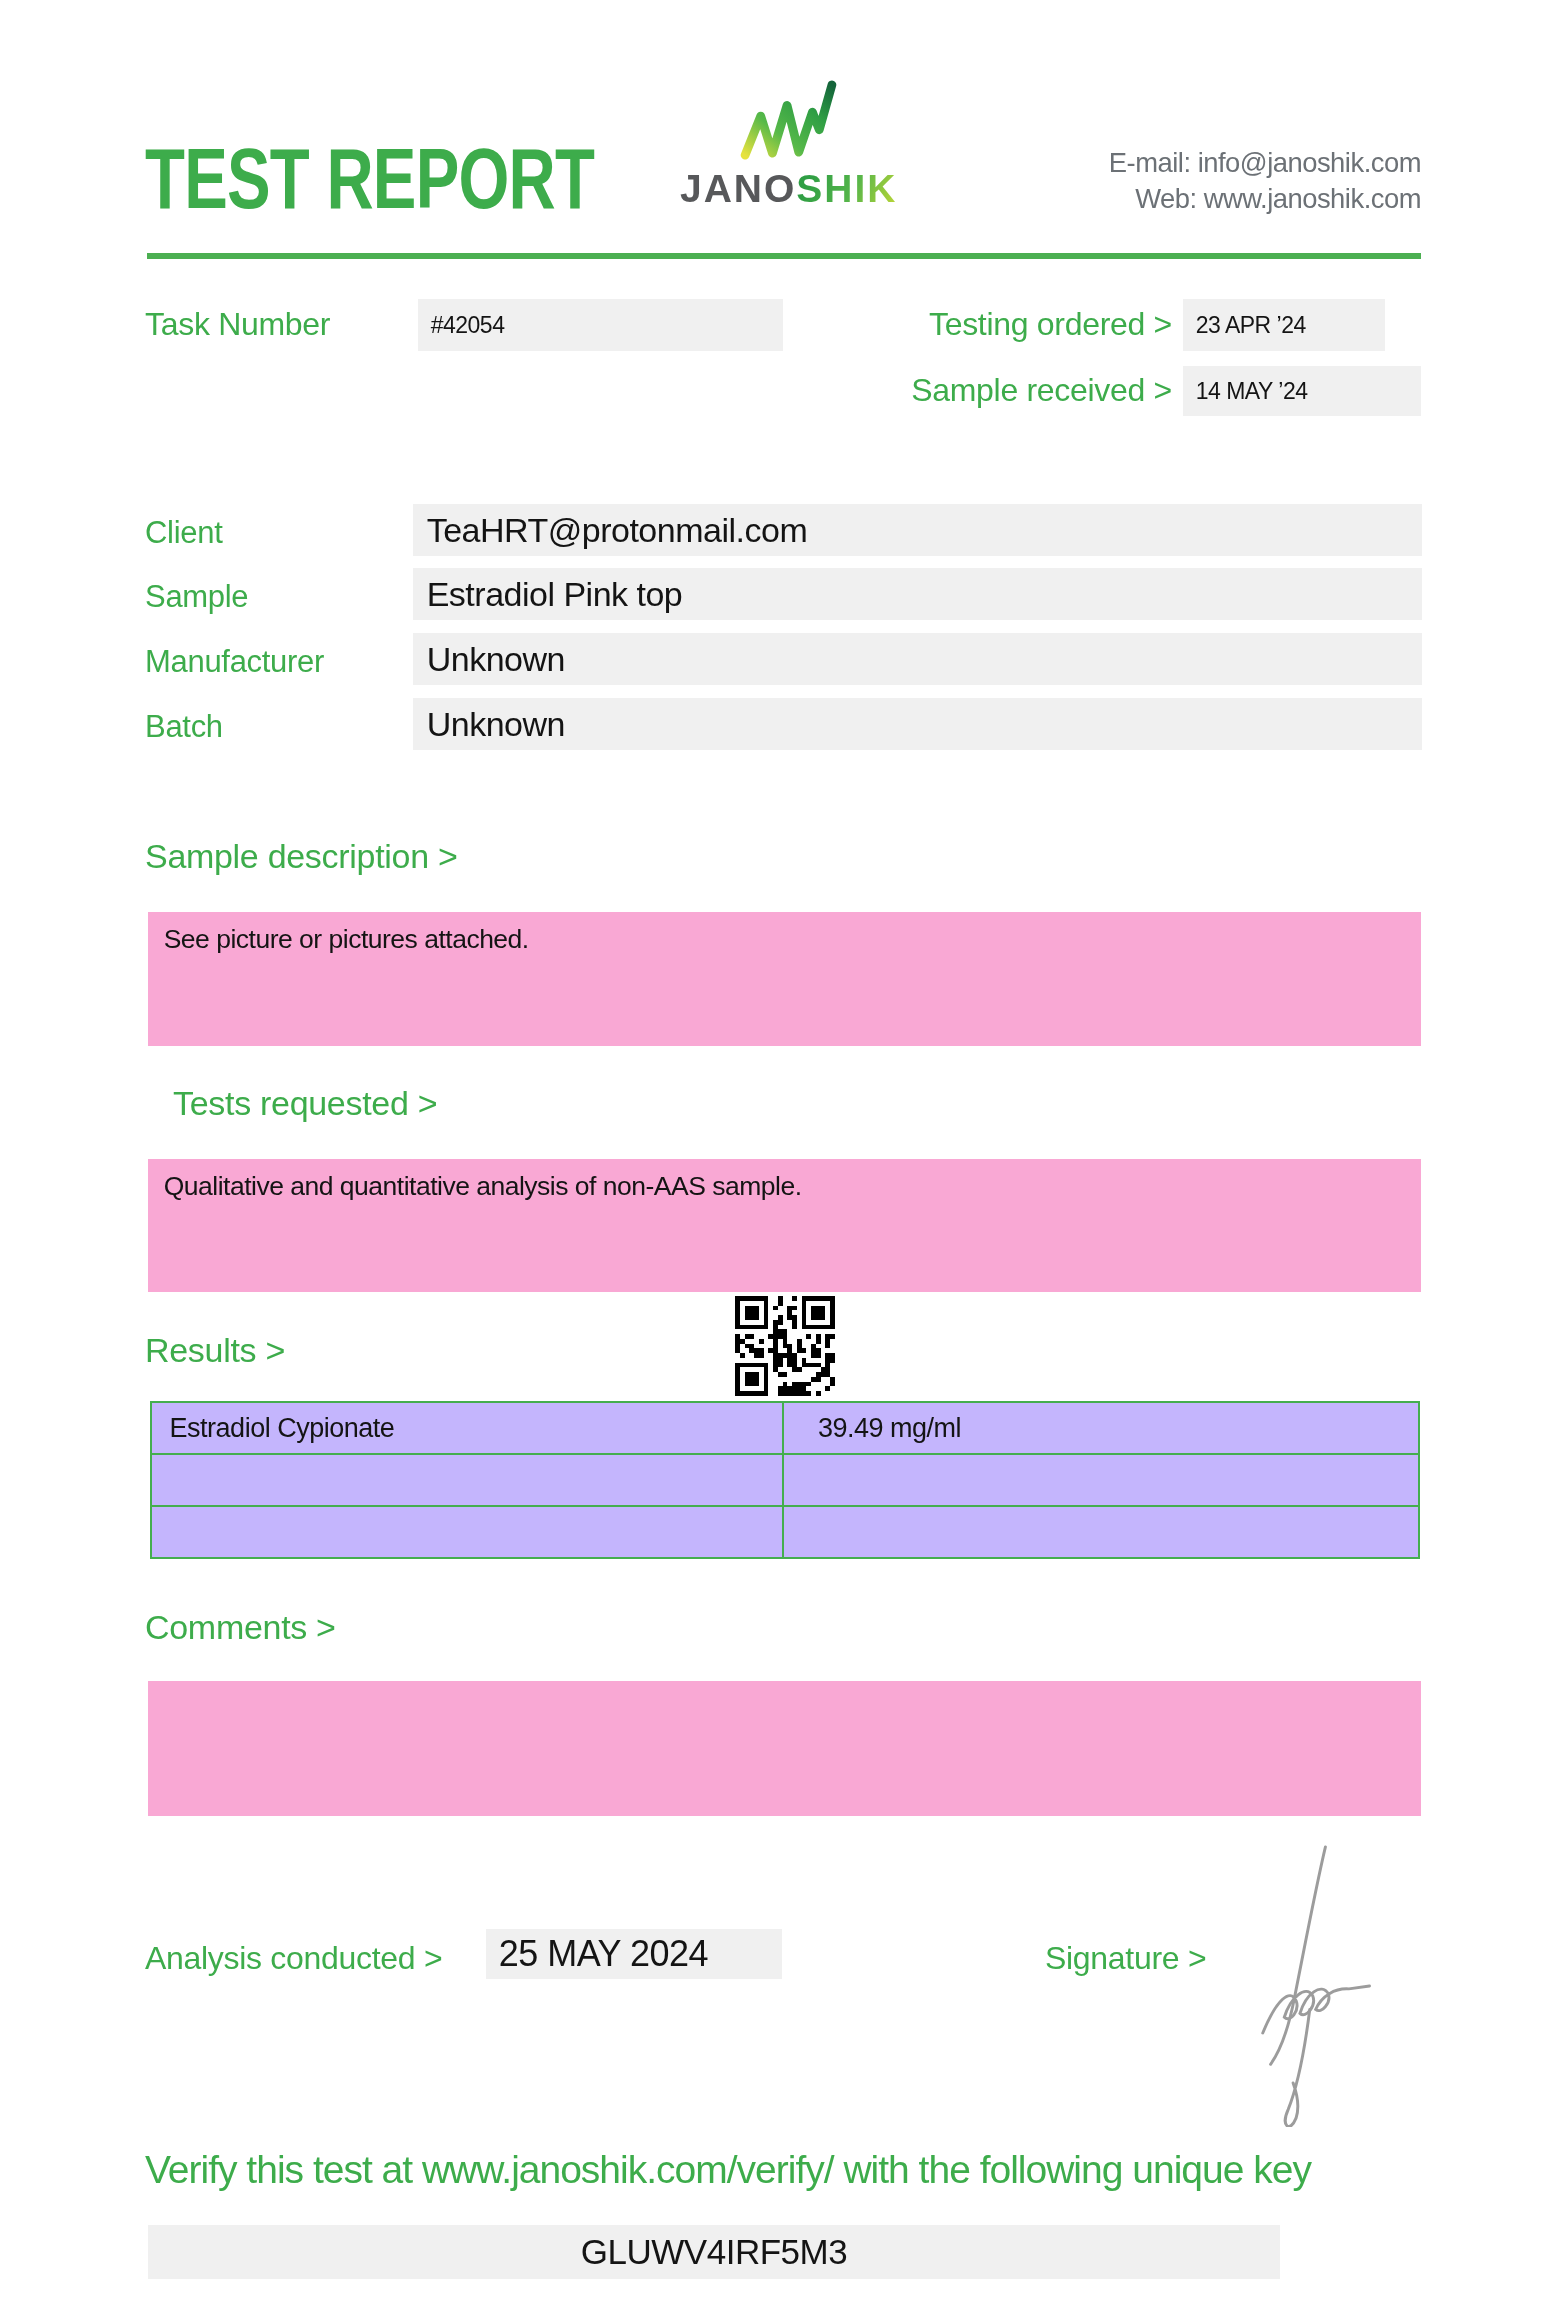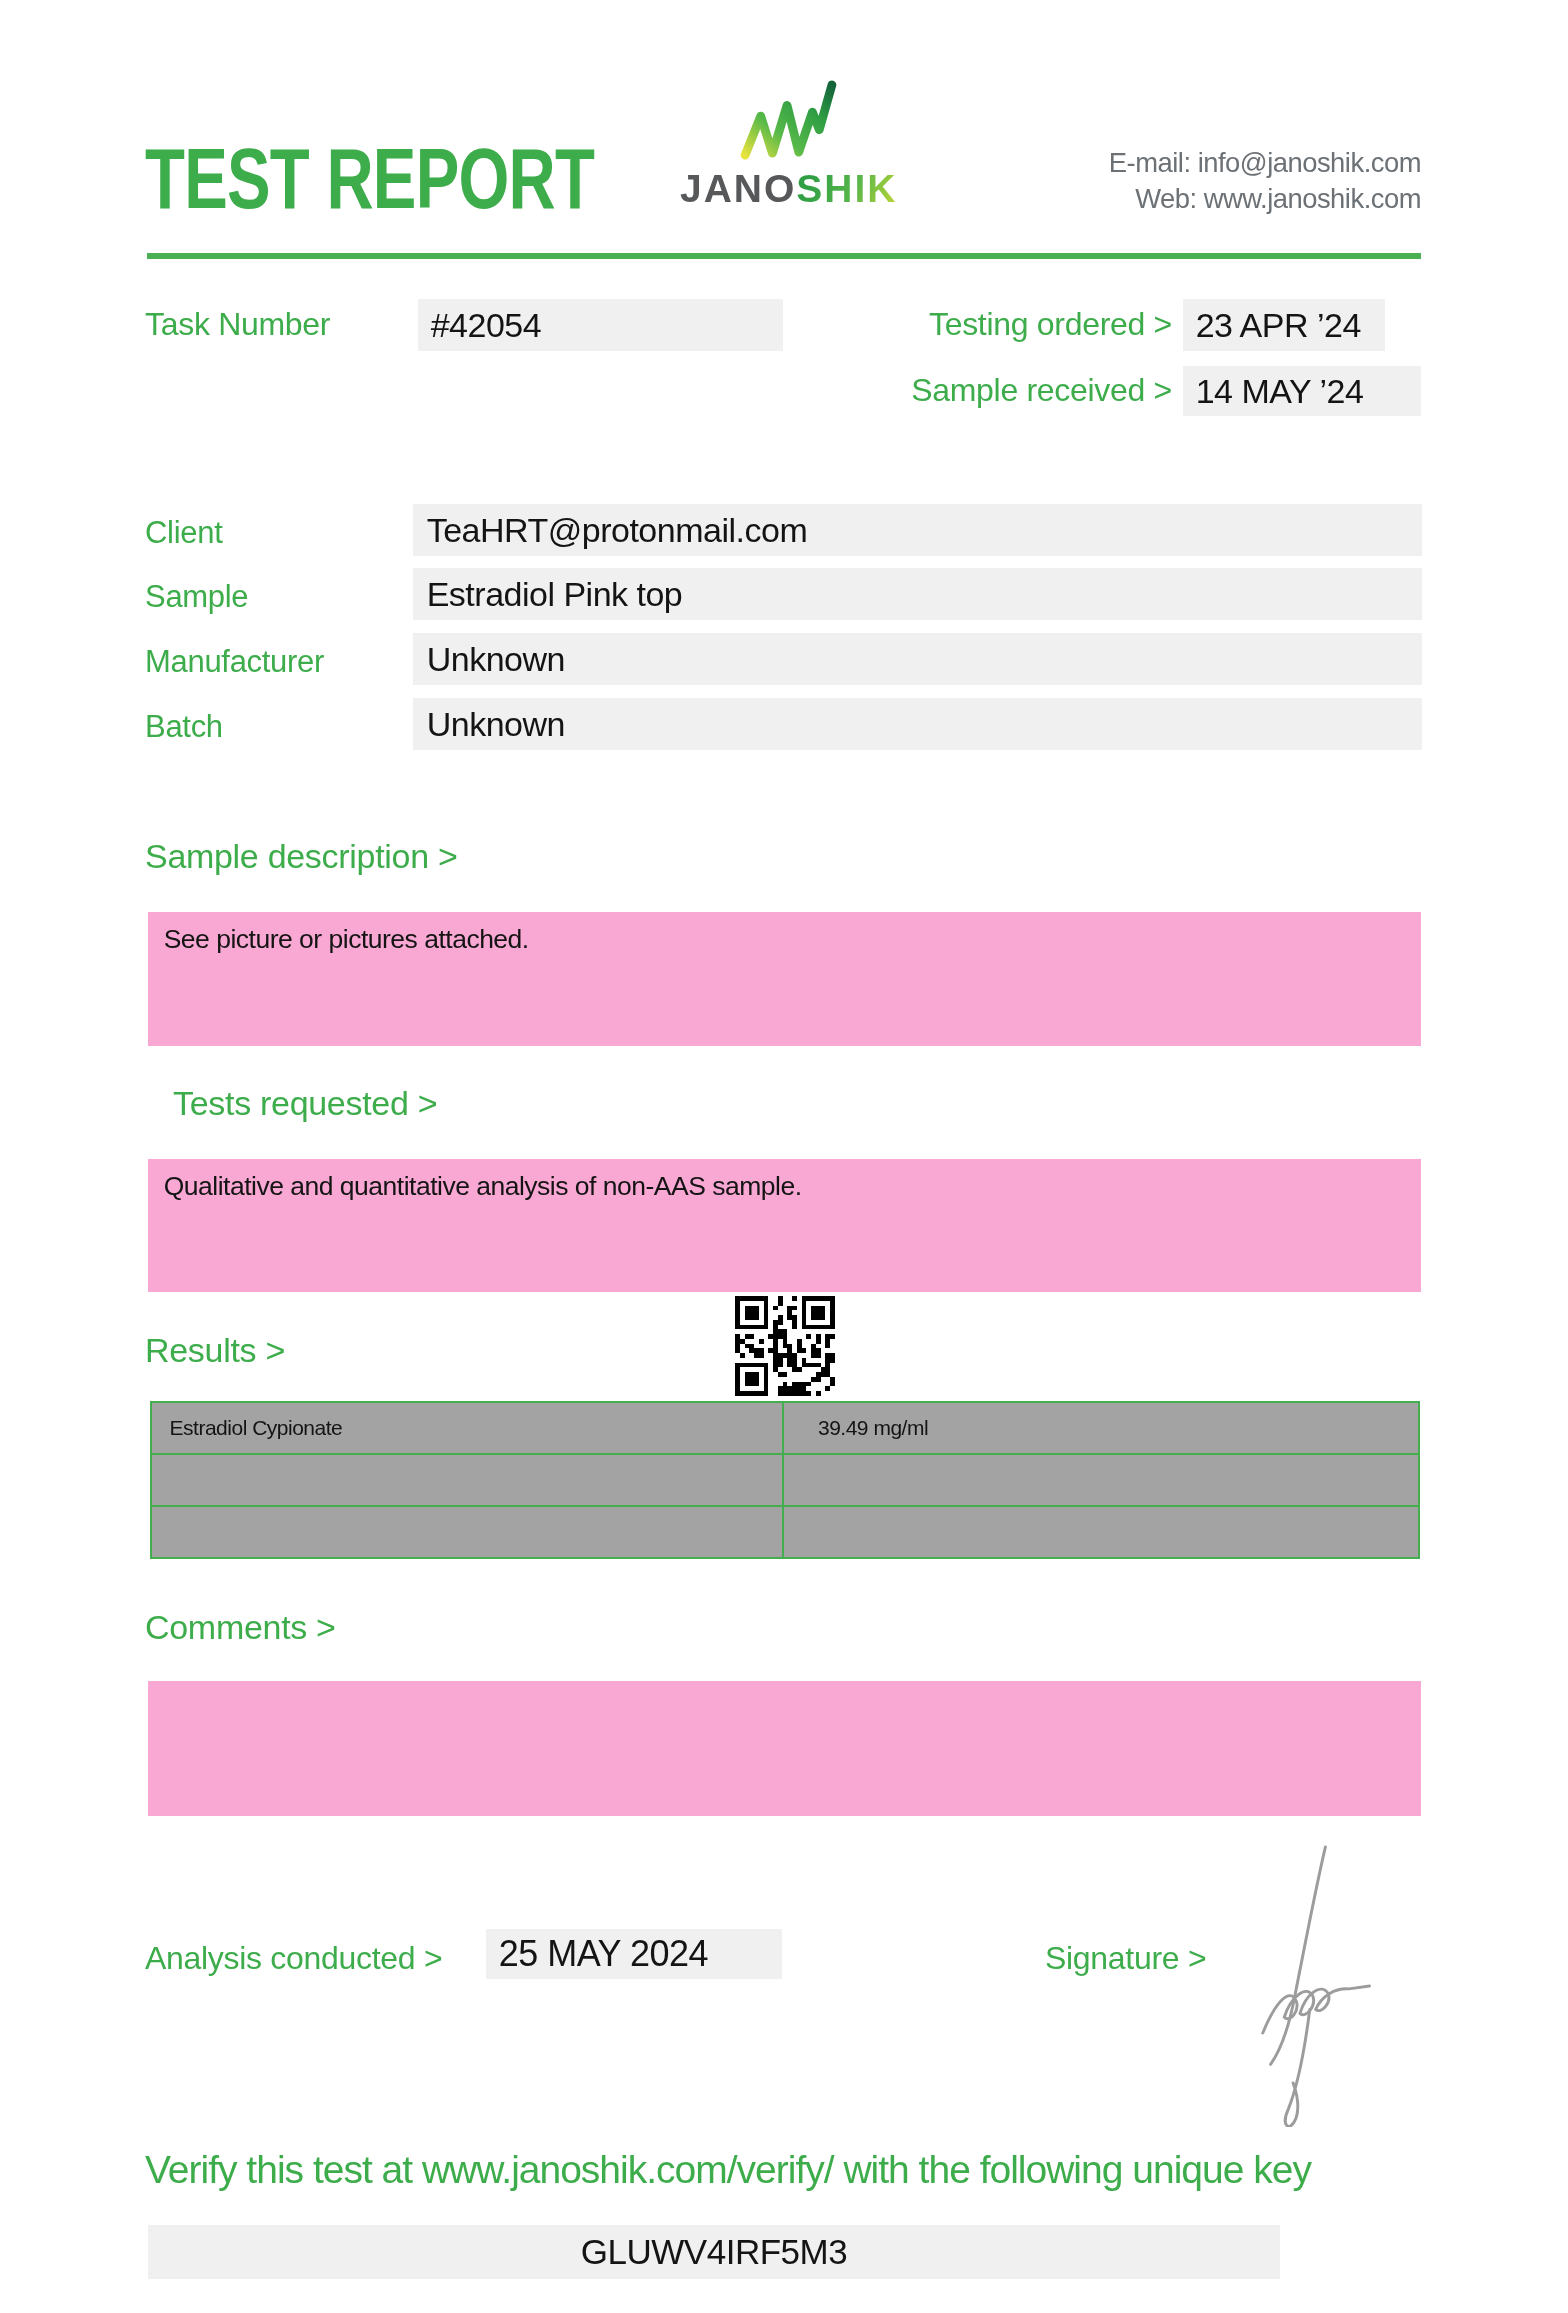--- a/index.html
+++ b/index.html
@@ -36,21 +36,21 @@
   }
   .contact {
     top:145px; right:147px; text-align:right;
     font-size:27.4px; color:#6C7176; line-height:36px; letter-spacing:-0.5px;
   }
   .header-rule { top:253px; left:147px; width:1274px; height:5.9px; background:#4CAF52; }
   
   .label { font-size:32px; color:#3DAC4B; white-space:nowrap; }
   .task-label { top:306px; left:145px; }
   .task-box { top:299px; left:418px; width:365px; height:52px; }
-  .task-box span,.date-box span,.analysis-box span { display:block; padding-left:12.7px; line-height:52px; font-size:34px; letter-spacing:-0.5px; }
+  .task-box span,.date-box span,.analysis-box span { display:block; padding-left:12.7px; line-height:52px; font-size:23px; letter-spacing:-0.5px; }
   .ordered-label { top:306px; right:396px;text-align:center; }
   .received-label { top:372px; right:396px; }
   .date-box-1 { top:299px; left:1183px; width:202px; height:52px; }
   .date-box-2 { top:366px; left:1183px; width:238px; height:50px; }
   .date-box-2 span { line-height:50px; }
   
   .detail-label { font-size:31px; color:#3DAC4B; left:145px; white-space:nowrap; }
   .detail-box { left:413px; width:1009px; height:52px; }
   .detail-box span { display:block; padding-left:13.7px; line-height:52px; font-size:34px; letter-spacing:-0.5px; }
   
@@ -66,22 +66,22 @@
   .comments-box { top:1681px; height:135px; }
   
   .qr { top:1296px; left:735px; width:100px; height:100px; }
   
   .results-table {
     top:1401px; left:150px; width:1270px;
     border-collapse:collapse;
   }
   .results-table td {
     border:2.9px solid #44AE4E;
-    height:52px; font-size:21px; letter-spacing:-0.5px;
-    padding:0 0 0 17.6px; background:#a3a3a3;
+    height:52px; font-size:27px; letter-spacing:-0.5px;
+    padding:0 0 0 17.6px; background:#c4b5fd;
   }
   .results-table td.c1 { width:632px; }
   .results-table td.c2 { padding-left:34px; }
   
   .analysis-label { top:1940px; left:145px; }
   .analysis-box { top:1929px; left:486px; width:296px; height:50px; }
   .analysis-box span { line-height:50px; font-size:36px; }
   .signature-label { top:1940px; left:1045px; }
   .signature { top:1841px; left:1251px; }
   .verify-text {

